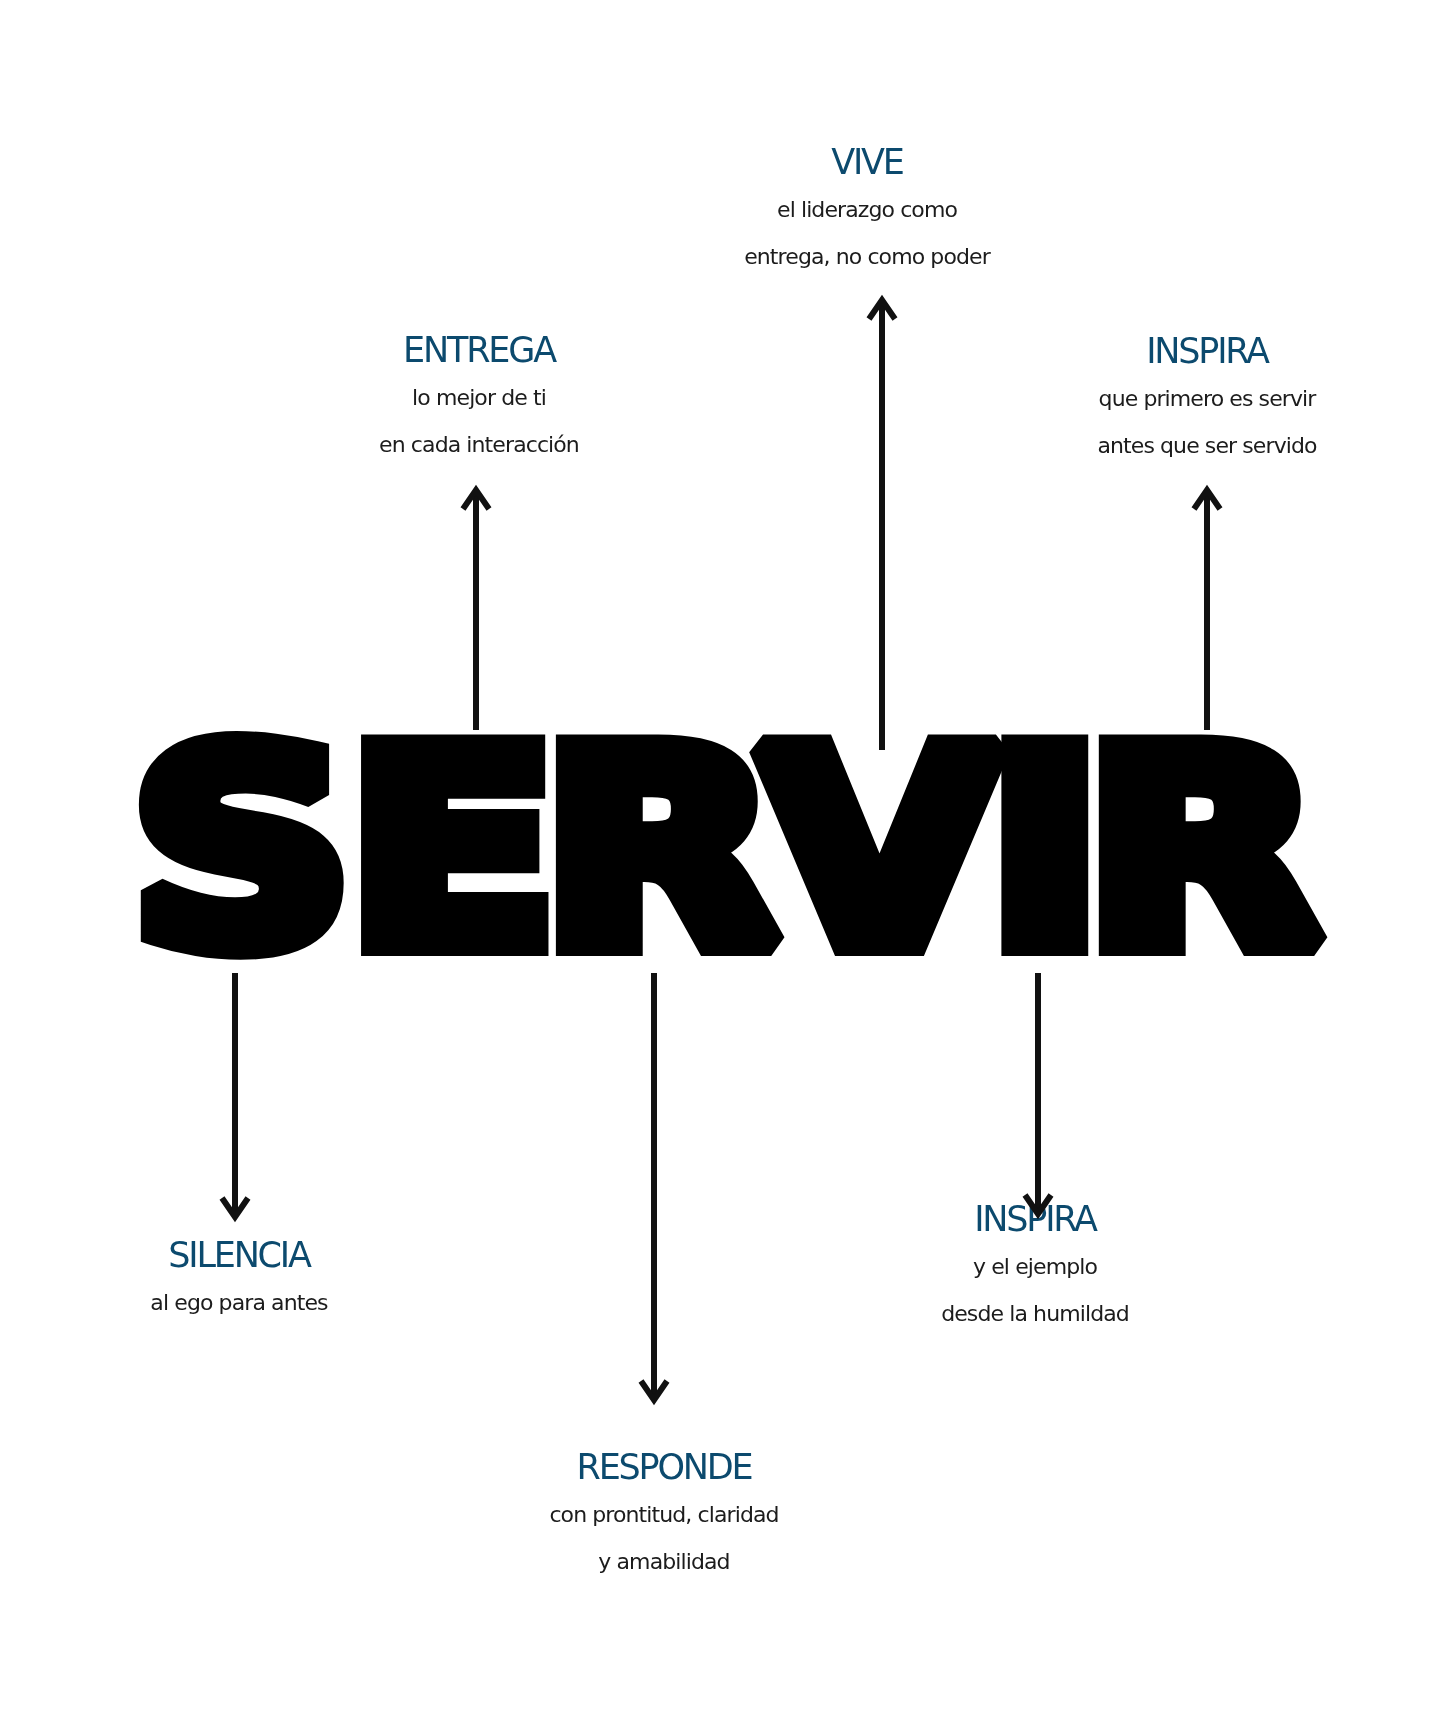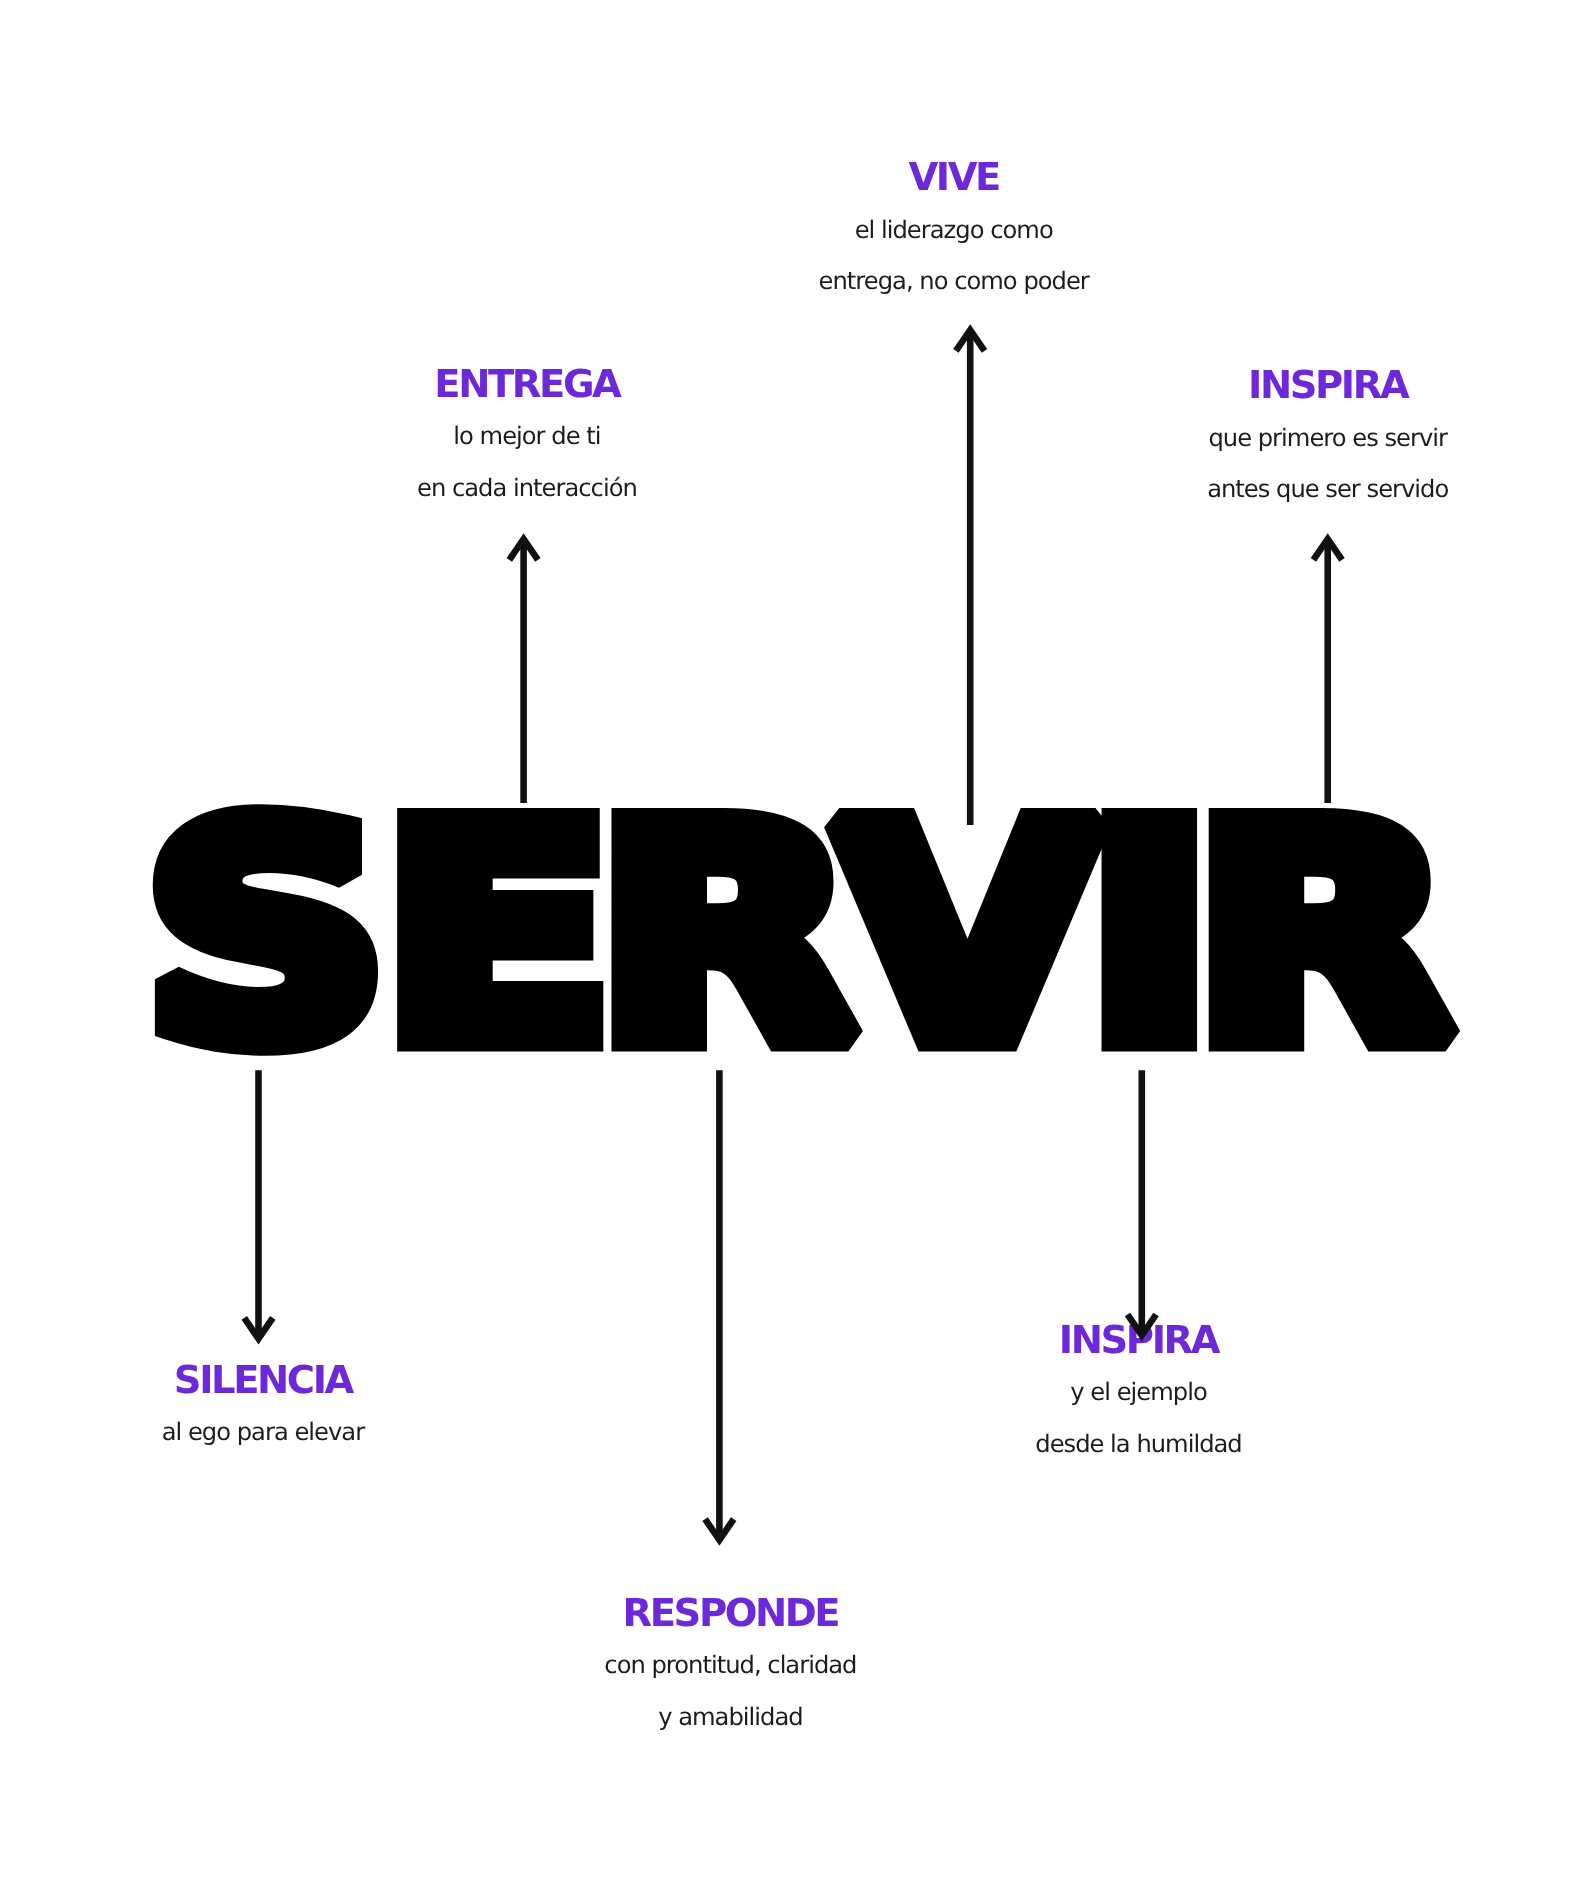--- a/index.html
+++ b/index.html
@@ -1,19 +1,19 @@
 <!DOCTYPE html>
 <html><head>
 <meta charset="utf-8">
 <style>
   html,body{margin:0;padding:0}
   body{width:1440px;height:1711px;background:#ffffff;position:relative;overflow:hidden;
        font-family:"DejaVu Sans",sans-serif;color:#161616}
   .block{position:absolute;text-align:center;transform:translateX(-50%);white-space:nowrap}
-  .block .title{font-weight:bold;font-size:35px;line-height:47px;letter-spacing:-2.2px;color:#6d28d9}
+  .block .title{font-weight:normal;font-size:35px;line-height:47px;letter-spacing:-2.2px;color:#0c4a6e}
   .block .line{font-size:22px;line-height:47px;letter-spacing:-0.9px;color:#1c1c1c}
   .arrows{position:absolute;left:0;top:0}
   .word-svg{position:absolute;left:0;top:600px}
   .word-svg text{font-family:"DejaVu Sans",sans-serif;font-weight:bold;font-size:268px;
                  fill:#000;stroke:#000;stroke-width:26px;stroke-linejoin:miter;stroke-miterlimit:1.5;
                  paint-order:stroke fill;text-anchor:middle}
 </style>
 </head>
 <body>
 
@@ -30,21 +30,21 @@
 </div>
 
 <div class="block" style="left:1207px;top:328px">
   <div class="title">INSPIRA</div>
   <div class="line">que primero es servir</div>
   <div class="line">antes que ser servido</div>
 </div>
 
 <div class="block" style="left:239px;top:1232px">
   <div class="title">SILENCIA</div>
-  <div class="line">al ego para elevar</div>
+  <div class="line">al ego para antes</div>
 </div>
 
 <div class="block" style="left:664px;top:1444px">
   <div class="title">RESPONDE</div>
   <div class="line">con prontitud, claridad</div>
   <div class="line">y amabilidad</div>
 </div>
 
 <div class="block" style="left:1035px;top:1196px">
   <div class="title">INSPIRA</div>

